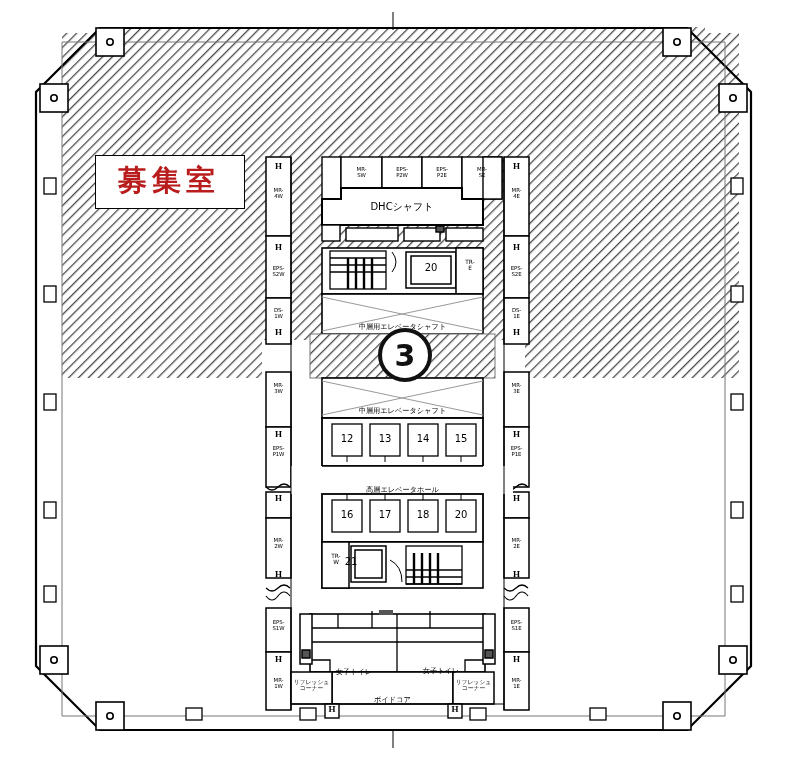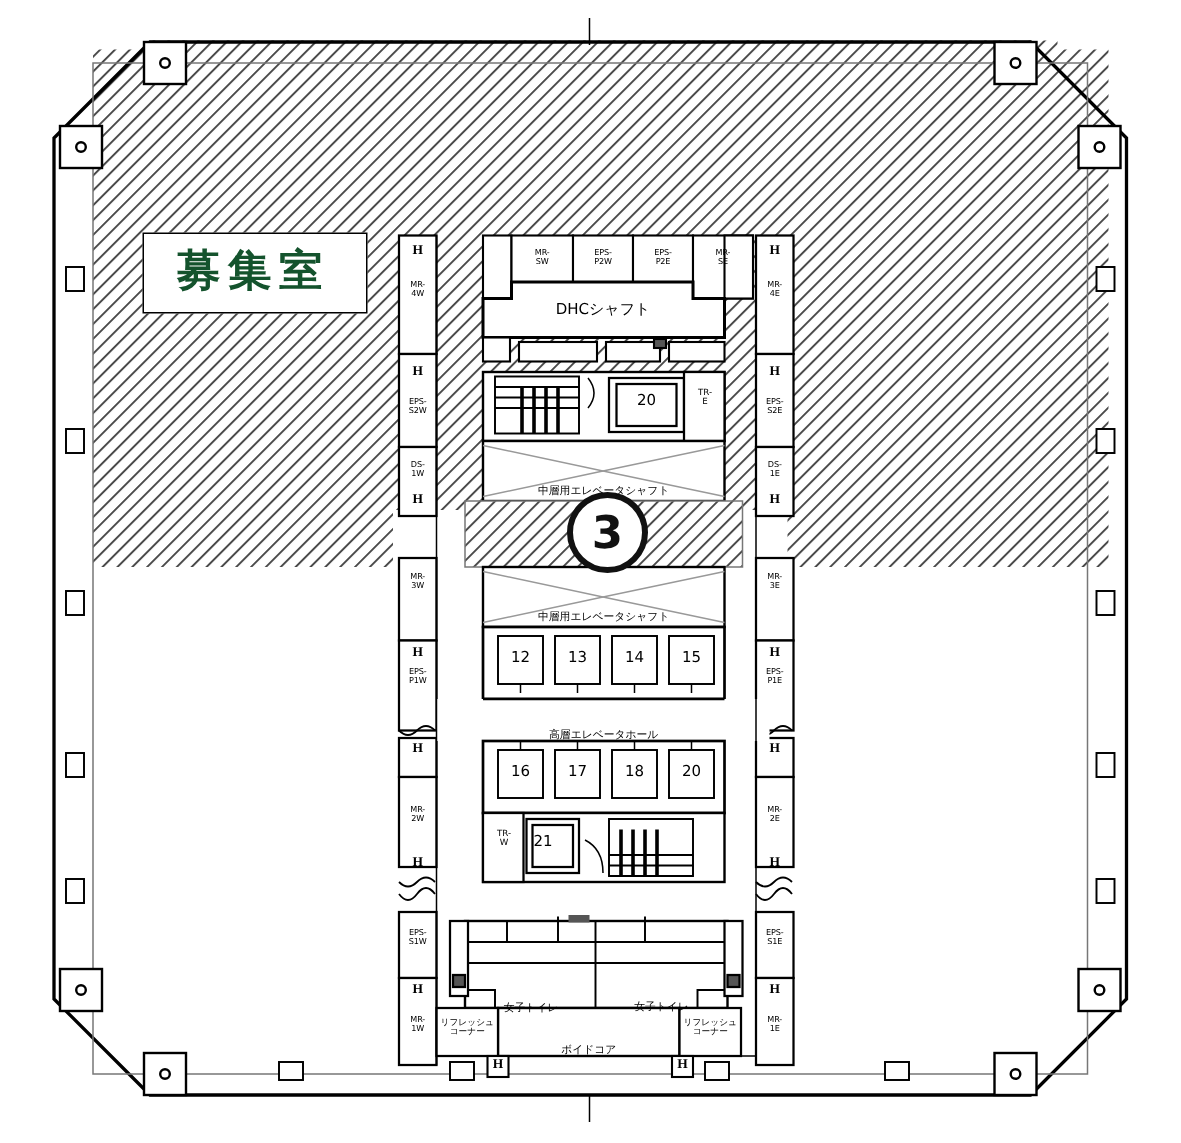--- a/index.html
+++ b/index.html
@@ -17,21 +17,21 @@
   .elv{font-size:10px;}
   .room{font-size:7.2px;margin-top:13px;}
   .shaft{font-size:10px;}
 
   
   #avail-box{position:absolute;left:95px;top:155px;width:148px;height:52px;
        background:#ffffff;border:1px solid #000;}
   #avail-text{position:absolute;left:95px;top:155px;width:148px;height:52px;
        display:flex;align-items:center;justify-content:center;
        font-family:"DejaVu Sans","Liberation Sans",sans-serif;
-       font-size:29px;font-weight:bold;letter-spacing:5px;color:#14532d;}
+       font-size:29px;font-weight:bold;letter-spacing:5px;color:#b91c1c;}
 
   
   #floor-badge{position:absolute;left:378px;top:328px;width:46px;height:46px;
        border:4px solid #111;border-radius:50%;background:#fff;
        display:flex;align-items:center;justify-content:center;
        font-family:"DejaVu Sans","Liberation Sans",sans-serif;
        font-size:30px;font-weight:bold;color:#111;}
 </style>
 </head>
 <body>
@@ -302,21 +302,21 @@
 <div class="lbl tiny" style="left:383px;top:167px;width:38px;">EPS-
 P2W</div>
 <div class="lbl tiny" style="left:423px;top:167px;width:38px;">EPS-
 P2E</div>
 <div class="lbl tiny" style="left:463px;top:167px;width:38px;">MR-
 SE</div>
 
 <div class="lbl shaft" style="left:342px;top:202px;width:120px;">DHCシャフト</div>
 
 <div class="lbl elv" style="left:411px;top:263px;width:40px;">20</div>
-<div class="lbl elv" style="left:349px;top:557px;width:26px;">21</div>
+<div class="lbl elv" style="left:338px;top:557px;width:26px;">21</div>
 
 <div class="lbl tiny2" style="left:459px;top:259px;width:22px;">TR-
 E</div>
 <div class="lbl tiny2" style="left:325px;top:553px;width:22px;">TR-
 W</div>
 
 <div class="lbl room" style="left:322px;top:310px;width:161px;">中層用エレベータシャフト</div>
 <div class="lbl room" style="left:322px;top:394px;width:161px;">中層用エレベータシャフト</div>
 
 <div class="lbl elv" style="left:332px;top:434px;width:30px;">12</div>

